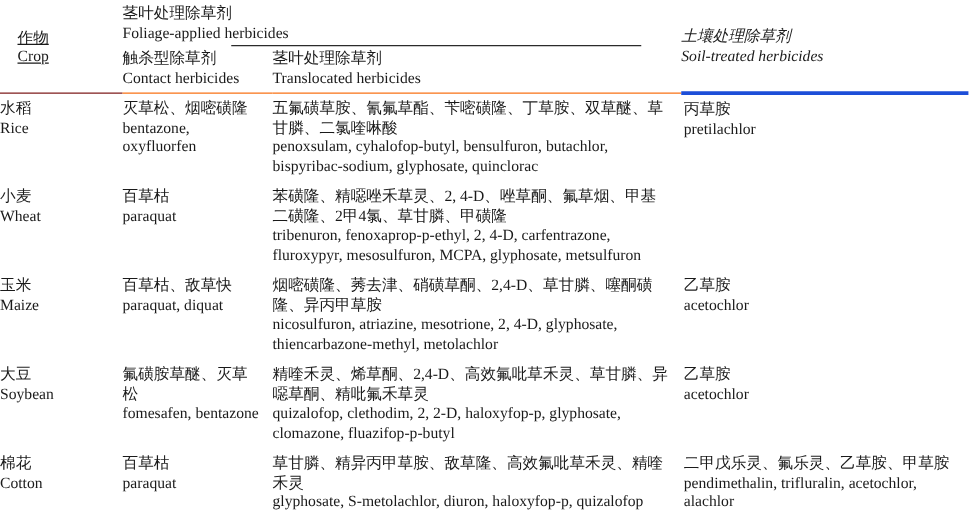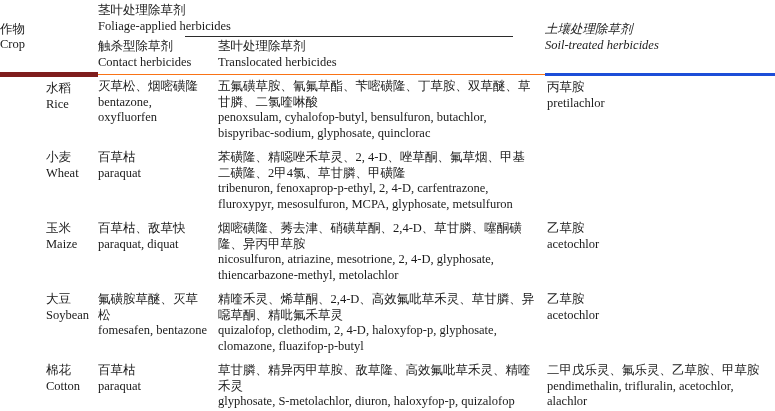--- a/index.html
+++ b/index.html
@@ -22,31 +22,31 @@
   col.c1 { width:98px; }
   col.c2 { width:120px; }
   col.c3 { width:327px; }
   col.c4 { width:230px; }
 
   th {
     font-weight:normal;
     text-align:left;
     padding:0;
   }
-  th.crop-h { vertical-align:middle; border-bottom:5px solid #7f1d1d; }
+  th.crop-h { vertical-align:middle; padding-left:14px; border-bottom:1px solid #7f1d1d;text-decoration:underline; }
   th.soil-h { vertical-align:middle; border-bottom:3px solid #1d4ed8;font-style:italic; }
   th.foliage-h { vertical-align:top; padding-top:1px; }
   .foliage-rule { height:0; border-bottom:1px solid #2b2b2b; margin:2px 32px 0 87px; }
   tr.sub-row th { vertical-align:middle; padding:2px 0 4px 0; border-bottom:1px solid #f97316; }
 
   td {
     vertical-align:top;
     padding:4px 10px 5px 0;
   }
-  td.c-crop { padding-left:46px; padding-right:0; }
+  td.c-crop { padding-right:0; }
   td.c-soil { padding-left:2px; padding-right:4px;margin-top:40px; }
   tbody tr:last-child td { border-bottom:1px solid #2b2b2b; }
   .ln { min-height:15.5px; }
 </style>
 </head>
 <body>
 
 <div class="page">
   <table class="herb">
     <colgroup>
@@ -145,21 +145,21 @@
         <td class="c-crop">
           <div class="ln">大豆</div>
           <div class="ln">Soybean</div>
         </td>
         <td>
           <div class="ln">氟磺胺草醚、灭草松</div>
           <div class="ln">fomesafen, bentazone</div>
         </td>
         <td>
           <div class="ln">精喹禾灵、烯草酮、2,4-D、高效氟吡草禾灵、草甘膦、异噁草酮、精吡氟禾草灵</div>
-          <div class="ln">quizalofop, clethodim, 2, 4-D, haloxyfop-p, glyphosate, clomazone, fluazifop-p-butyl</div>
+          <div class="ln">quizalofop, clethodim, 2, 2-D, haloxyfop-p, glyphosate, clomazone, fluazifop-p-butyl</div>
         </td>
         <td class="c-soil">
           <div class="ln">乙草胺</div>
           <div class="ln">acetochlor</div>
         </td>
       </tr>
 
       <tr>
         <td class="c-crop">
           <div class="ln">棉花</div>

